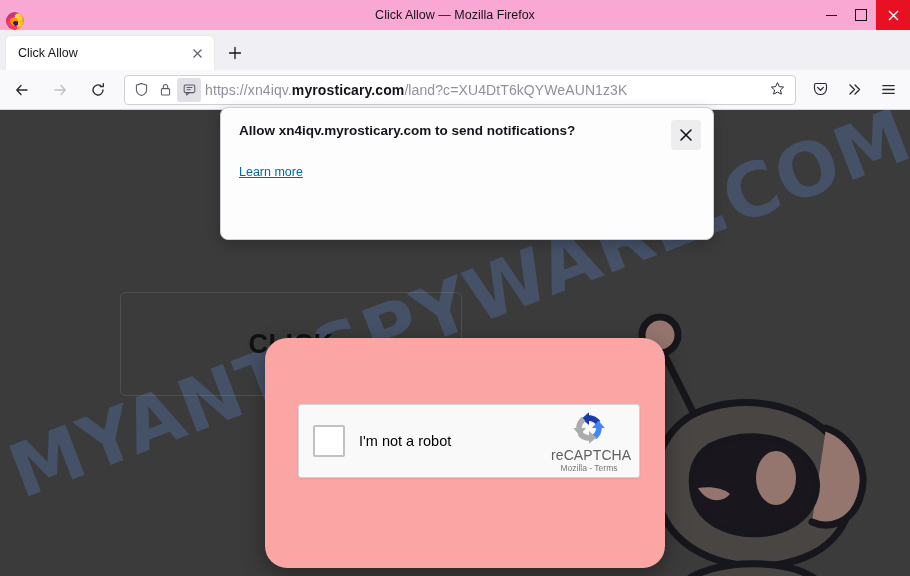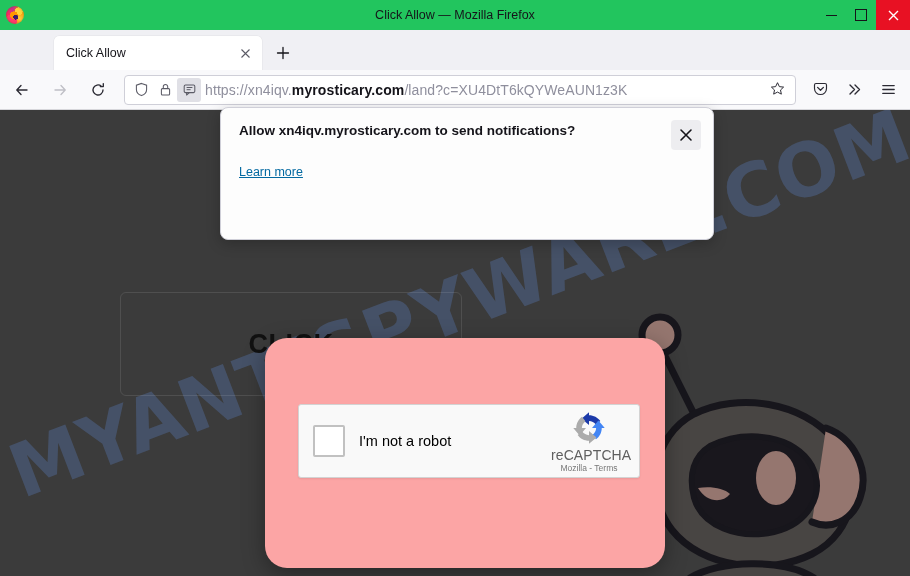--- a/index.html
+++ b/index.html
@@ -13,22 +13,22 @@
     position: relative;
     width: 910px; height: 576px;
     overflow: hidden;
     background: #f9f9fb;
   }
 
   
   .titlebar {
     position: absolute; left: 0; top: 0;
     width: 910px; height: 30px;
-    background: #22c55e;
-    display: flex; align-items: center;
+    background: #f9a8d4;
+    display: flex; align-items: flex-end;
     border-bottom: none;
   }
   .ff-logo {
     width: 18px; height: 18px; margin-left: 6px;
     border-radius: 50%;
     background:
       radial-gradient(circle at 54% 62%, #3b1a6b 0 16%, rgba(59,26,107,0) 17%),
       radial-gradient(circle at 44% 52%, #ff9500 0 28%, rgba(255,149,0,0) 29%),
       radial-gradient(circle at 70% 30%, #ffd23a 0 22%, rgba(255,210,58,0) 23%),
       radial-gradient(circle at 30% 78%, #ff3b6b 0 30%, rgba(255,59,107,0) 31%),
@@ -64,21 +64,20 @@
     padding-left: 6px; box-sizing: border-box;
   }
   .tab {
     width: 208px; height: 34px;
     background: #ffffff;
     border-radius: 5px 5px 0 0;
     display: flex; align-items: center;
     padding: 0 8px 0 12px;
     box-sizing: border-box;
     box-shadow: 0 0 0 0.5px rgba(0,0,0,.06);
-    margin-left: 48px;
   }
   .tab-title {
     font-size: 12.5px; color: #15141a;
     flex: 1 1 auto; overflow: hidden; white-space: nowrap; text-overflow: ellipsis;
   }
   .tab-close {
     width: 18px; height: 18px;
     display: flex; align-items: center; justify-content: center;
     color: #5b5b66; font-size: 13px; border-radius: 3px;
   }

